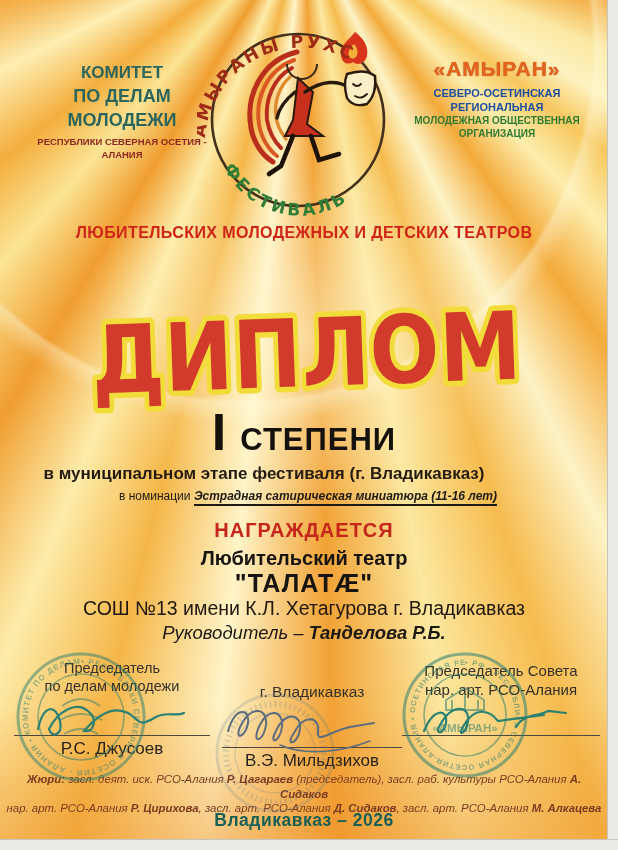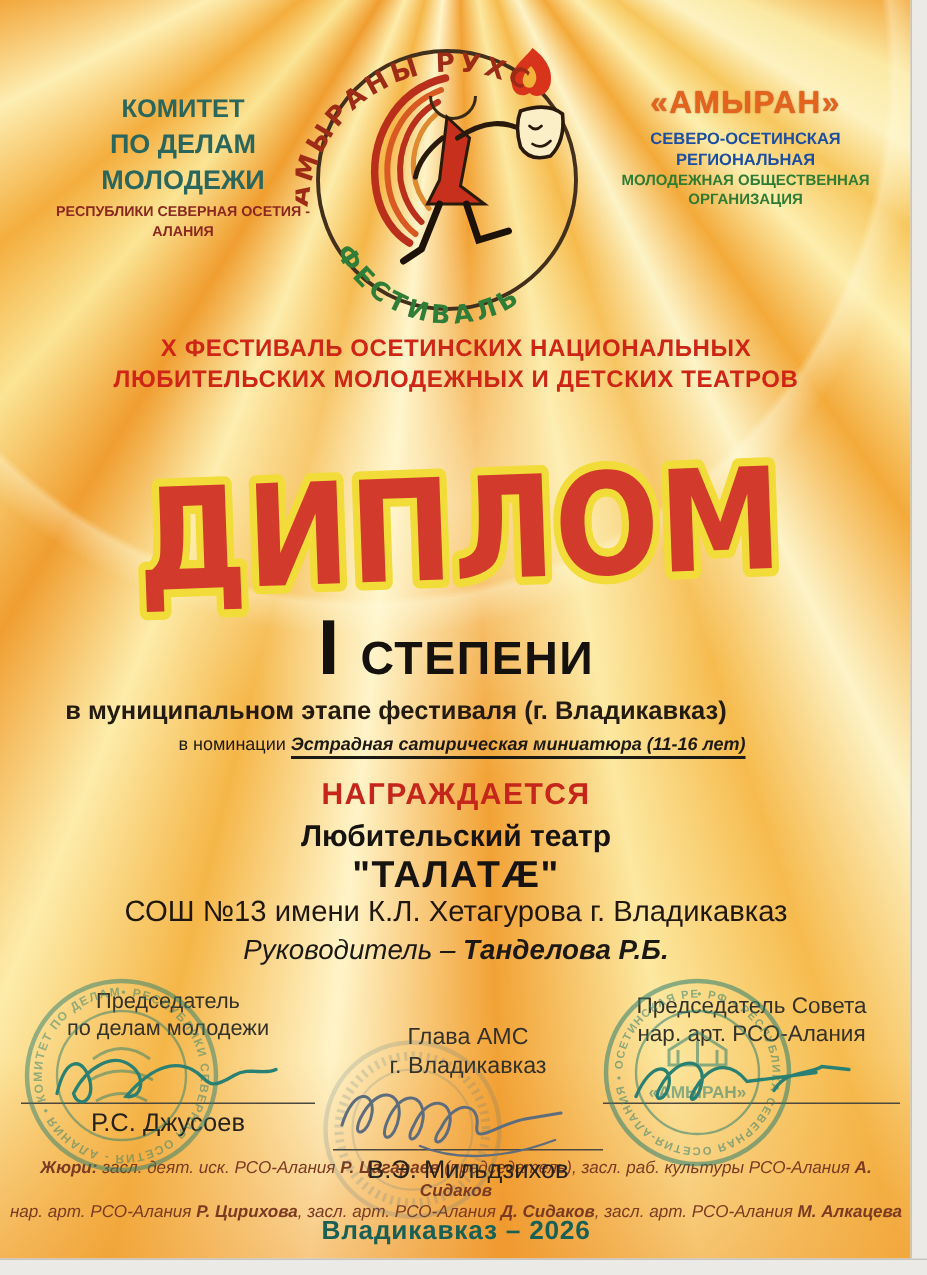--- a/index.html
+++ b/index.html
@@ -118,21 +118,20 @@
     </svg>
   </div>
 
   <div class="abs ctr org-right">
     <div class="name">«АМЫРАН»</div>
     <div class="l2">СЕВЕРО-ОСЕТИНСКАЯ РЕГИОНАЛЬНАЯ</div>
     <div class="l3">МОЛОДЕЖНАЯ ОБЩЕСТВЕННАЯ ОРГАНИЗАЦИЯ</div>
   </div>
 
   <div class="abs ctr fest">
-    <div>Х ФЕСТИВАЛЬ ОСЕТИНСКИХ НАЦИОНАЛЬНЫХ</div>
     <div>ЛЮБИТЕЛЬСКИХ МОЛОДЕЖНЫХ И ДЕТСКИХ ТЕАТРОВ</div>
   </div>
 
   <div class="abs dip">
     <svg width="444" height="132" viewBox="0 0 444 132">
       <text x="222" y="104" text-anchor="middle" font-family="DejaVu Sans, sans-serif" font-size="94" font-weight="bold" fill="#d23a2c" stroke="#f2dc3a" stroke-width="11" paint-order="stroke" stroke-linejoin="round" textLength="430" lengthAdjust="spacingAndGlyphs">ДИПЛОМ</text>
     </svg>
   </div>
 
   <div class="abs degree">
@@ -201,21 +200,20 @@
     </div>
     <svg class="squig" width="160" height="46" viewBox="0 0 160 46">
       <path d="M6,34 C12,8 24,10 28,26 C31,40 20,44 17,34 C26,16 44,6 56,16 C66,24 62,38 52,36 C64,22 80,10 96,18 C108,24 104,34 124,22 C134,16 144,22 152,18" fill="none" stroke="#2a8073" stroke-width="2.2" stroke-linecap="round"></path>
     </svg>
     <div class="rule"></div>
     <div class="nm">Р.С. Джусоев</div>
   </div>
 
   <div class="sig sigM">
     <div class="t" style="font-size:15.5px;line-height:19px;">
-      <div>Глава АМС</div>
       <div>г. Владикавказ</div>
     </div>
     <svg class="squig" width="176" height="52" viewBox="0 0 176 52">
       <path d="M4,30 C12,4 26,8 24,22 C22,36 10,40 16,26 C28,2 44,8 42,24 C40,40 28,44 34,28 C44,4 60,10 58,26 C56,42 44,44 52,30 C62,8 78,14 76,28 C74,44 60,46 70,32 C80,12 96,16 94,30 C92,44 106,30 126,26 L150,22" fill="none" stroke="#5d6d7e" stroke-width="2" stroke-linecap="round"></path>
       <path d="M56,44 C84,56 120,50 146,40" fill="none" stroke="#5d6d7e" stroke-width="1.6" stroke-linecap="round"></path>
     </svg>
     <div class="rule"></div>
     <div class="nm">В.Э. Мильдзихов</div>
   </div>
 

